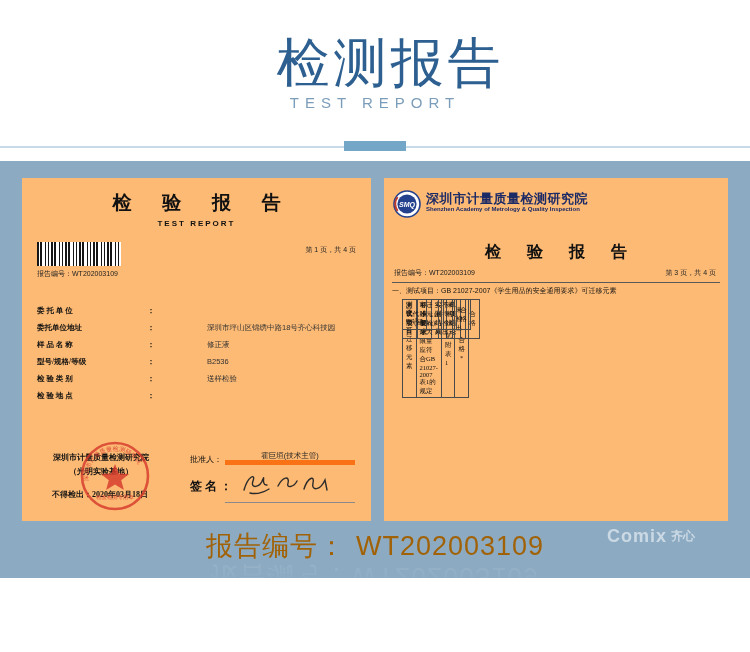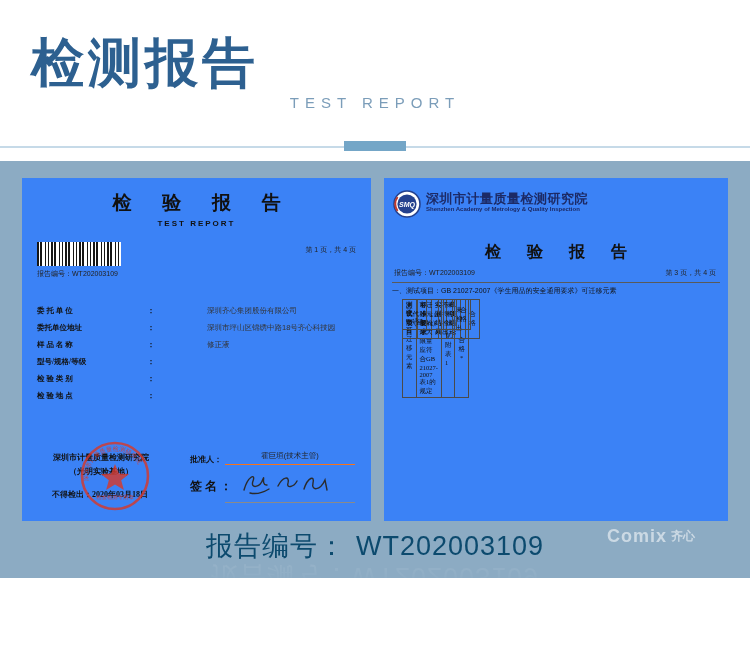--- a/index.html
+++ b/index.html
@@ -1,31 +1,31 @@
 <!DOCTYPE html>
 <html><head>
 <meta charset="utf-8">
 <style>
   * { margin:0; padding:0; box-sizing:border-box; }
   body { background:#fff; font-family:"Liberation Sans", sans-serif; }
   .stage { position:relative; width:750px; height:652px; background:#ffffff; overflow:hidden; }
 
   
-  .main-title { position:absolute; top:28px; left:0; right:0; 
-    font-size:53px; font-weight:700; color:#2d6090; letter-spacing:4px;padding-left:31px; }
+  .main-title { position:absolute; top:28px; left:0; right:0; text-align:center;
+    font-size:53px; font-weight:400; color:#2d6090; letter-spacing:4px;padding-left:31px; }
   .main-sub { position:absolute; top:94px; left:0; right:0; text-align:center;
     font-size:15px; color:#7b9db9; letter-spacing:6px; }
   .divider-line { position:absolute; top:146px; left:0; width:750px; height:2px; background:#c6dae8; }
   .divider-accent { position:absolute; top:141px; left:344px; width:62px; height:10px; background:#74a6c7; }
 
   
   .band { position:absolute; top:161px; left:0; width:750px; height:417px; background:#8cabc3; }
 
   
-  .card { position:absolute; top:178px; height:343px; background:#3b82f6; }
+  .card { position:absolute; top:178px; height:343px; background:#fdba74; }
   .card-left  { left:22px;  width:349px; }
   .card-right { left:384px; width:344px; }
   .card * { position:absolute; }
 
   
   .lc-title { top:12px; left:0; right:0; text-align:center; font-family:"Liberation Serif", serif;
     font-weight:700; font-size:19px; letter-spacing:13px; text-indent:13px; color:#111; }
   .lc-sub { top:41px; left:0; right:0; text-align:center; font-weight:700; font-size:8px; letter-spacing:2px; color:#111; }
   .lc-pageinfo { top:67px; right:15px; font-size:7px; color:#222; }
   .lc-barcode { top:64px; left:15px; width:84px; height:24px;
@@ -33,22 +33,22 @@
   .lc-barcode-label { top:91px; left:15px; font-size:7px; color:#222; }
   .lc-fields { position:absolute; top:124px; left:15px; right:8px; height:104px; }
   .f-row { position:static; display:flex; height:17px; align-items:center;gap:48px; }
   .f-label { position:static; width:58px; font-size:7.5px; font-weight:600; color:#111; font-family:"Liberation Serif", serif; }
   .f-colon { position:static; width:16px; font-size:7.5px; font-weight:600; color:#111; text-align:center; }
   .f-value { position:static; flex:1; font-size:7.5px; color:#333; }
   .lc-org { top:273px; left:28px; width:102px; text-align:center; font-size:8px; font-weight:600;
     line-height:13.5px; color:#111; font-family:"Liberation Serif", serif; }
   .lc-issue { top:311px; left:30px; font-size:8px; color:#111; font-weight:600; font-family:"Liberation Serif", serif; }
   .lc-stamp { top:261px; left:56px; width:74px; height:74px; opacity:.82; }
-  .lc-approver-label { top:276px; left:168px; font-size:8px; font-weight:700; color:#111; font-family:"Liberation Serif", serif; }
-  .lc-approver-line { top:269px; left:203px; width:130px; height:18px; border-bottom:1px solid #f97316;
+  .lc-approver-label { top:276px; left:168px; font-size:8px; font-weight:400; color:#111; font-family:"Liberation Serif", serif; }
+  .lc-approver-line { top:269px; left:203px; width:130px; height:18px; border-bottom:5px solid #f97316;
     text-align:center; line-height:18px; font-size:7.5px; color:#222; }
   .lc-sign-label { top:300px; left:168px; font-size:12px; font-weight:600; color:#111; font-family:"Liberation Serif", serif; }
   .lc-sign-line { top:307px; left:203px; width:130px; height:18px; border-bottom:1px solid #8a8a8a; }
   .lc-signature { top:290px; left:214px; width:96px; height:32px; }
 
   
   .rc-logo { top:12px; left:9px; width:28px; height:28px; }
   .rc-org { top:12px; left:42px; font-size:13px; font-weight:800; color:#1c2a66; letter-spacing:.5px; }
   .rc-org-en { top:28px; left:42px; font-size:6px; font-weight:700; color:#1c2a66; white-space:nowrap; }
   .rc-title { top:64px; left:0; right:0; text-align:center; font-family:"Liberation Serif", serif;
@@ -60,21 +60,21 @@
   .rc-table { top:121px; left:18px; width:307px; border-collapse:collapse; table-layout:fixed; }
   .rc-table th, .rc-table td { position:static; border:1px solid #4a4a4a; font-size:6.5px; color:#111;
     padding:1px 3px; vertical-align:middle; font-family:"Liberation Serif", serif; }
   .rc-table th { font-weight:600; text-align:center; height:13px; letter-spacing:1px; }
   .rc-table .r1 td { height:30px; }
   .rc-table .r2 td { height:19px; }
   .rc-table .r3 td { height:16px; }
   .rc-table td.center { text-align:center; }
 
   
-  .bar-text { position:absolute; top:528px; left:0; right:0; text-align:center; color:#0c4a6e;
+  .bar-text { position:absolute; top:528px; left:0; right:0; text-align:center; color:#a16207;
     font-size:27px; letter-spacing:1px; font-weight:500; }
   .bar-text .gap { margin-left:10px; }
   .bar-reflection { position:absolute; top:559px; left:0; right:0; text-align:center; color:#ffffff;
     font-size:27px; letter-spacing:1px; font-weight:500; transform:scaleY(-1); opacity:.12;
     -webkit-mask-image:linear-gradient(to top, rgba(0,0,0,.8), transparent 70%);
             mask-image:linear-gradient(to top, rgba(0,0,0,.8), transparent 70%); }
   .comix { position:absolute; top:526px; left:607px; color:rgba(255,255,255,.55); white-space:nowrap; }
   .comix .brand { font-size:18px; font-weight:800; letter-spacing:1px; }
   .comix .brand-cn { font-size:12px; font-weight:700; margin-left:4px; vertical-align:2px; }
 </style>
@@ -94,39 +94,40 @@
     <div class="lc-title">检 验 报 告</div>
     <div class="lc-sub">TEST REPORT</div>
     <div class="lc-barcode"></div>
     <div class="lc-barcode-label">报告编号：WT202003109</div>
     <div class="lc-pageinfo">第 1 页，共 4 页</div>
 
     <div class="lc-fields">
       <div class="f-row">
         <span class="f-label">委 托 单 位</span>
         <span class="f-colon">：</span>
-        <span class="f-value">深圳齐心集团股份有限公司</span>
       </div>
       <div class="f-row">
         <span class="f-label">委托单位地址</span>
         <span class="f-colon">：</span>
         <span class="f-value">深圳市坪山区锦绣中路18号齐心科技园</span>
       </div>
       <div class="f-row">
         <span class="f-label">样 品 名 称</span>
         <span class="f-colon">：</span>
         <span class="f-value">修正液</span>
       </div>
       <div class="f-row">
         <span class="f-label">型号/规格/等级</span>
         <span class="f-colon">：</span>
+        <span class="f-value">B2536</span>
       </div>
       <div class="f-row">
         <span class="f-label">检 验 类 别</span>
         <span class="f-colon">：</span>
+        <span class="f-value">送样检验</span>
       </div>
       <div class="f-row">
         <span class="f-label">检 验 地 点</span>
         <span class="f-colon">：</span>
       </div>
     </div>
 
     <div class="lc-org">
       <span style="position:static">深圳市计量质量检测研究院</span><br>
       <span style="position:static">（光明实验基地）</span>

